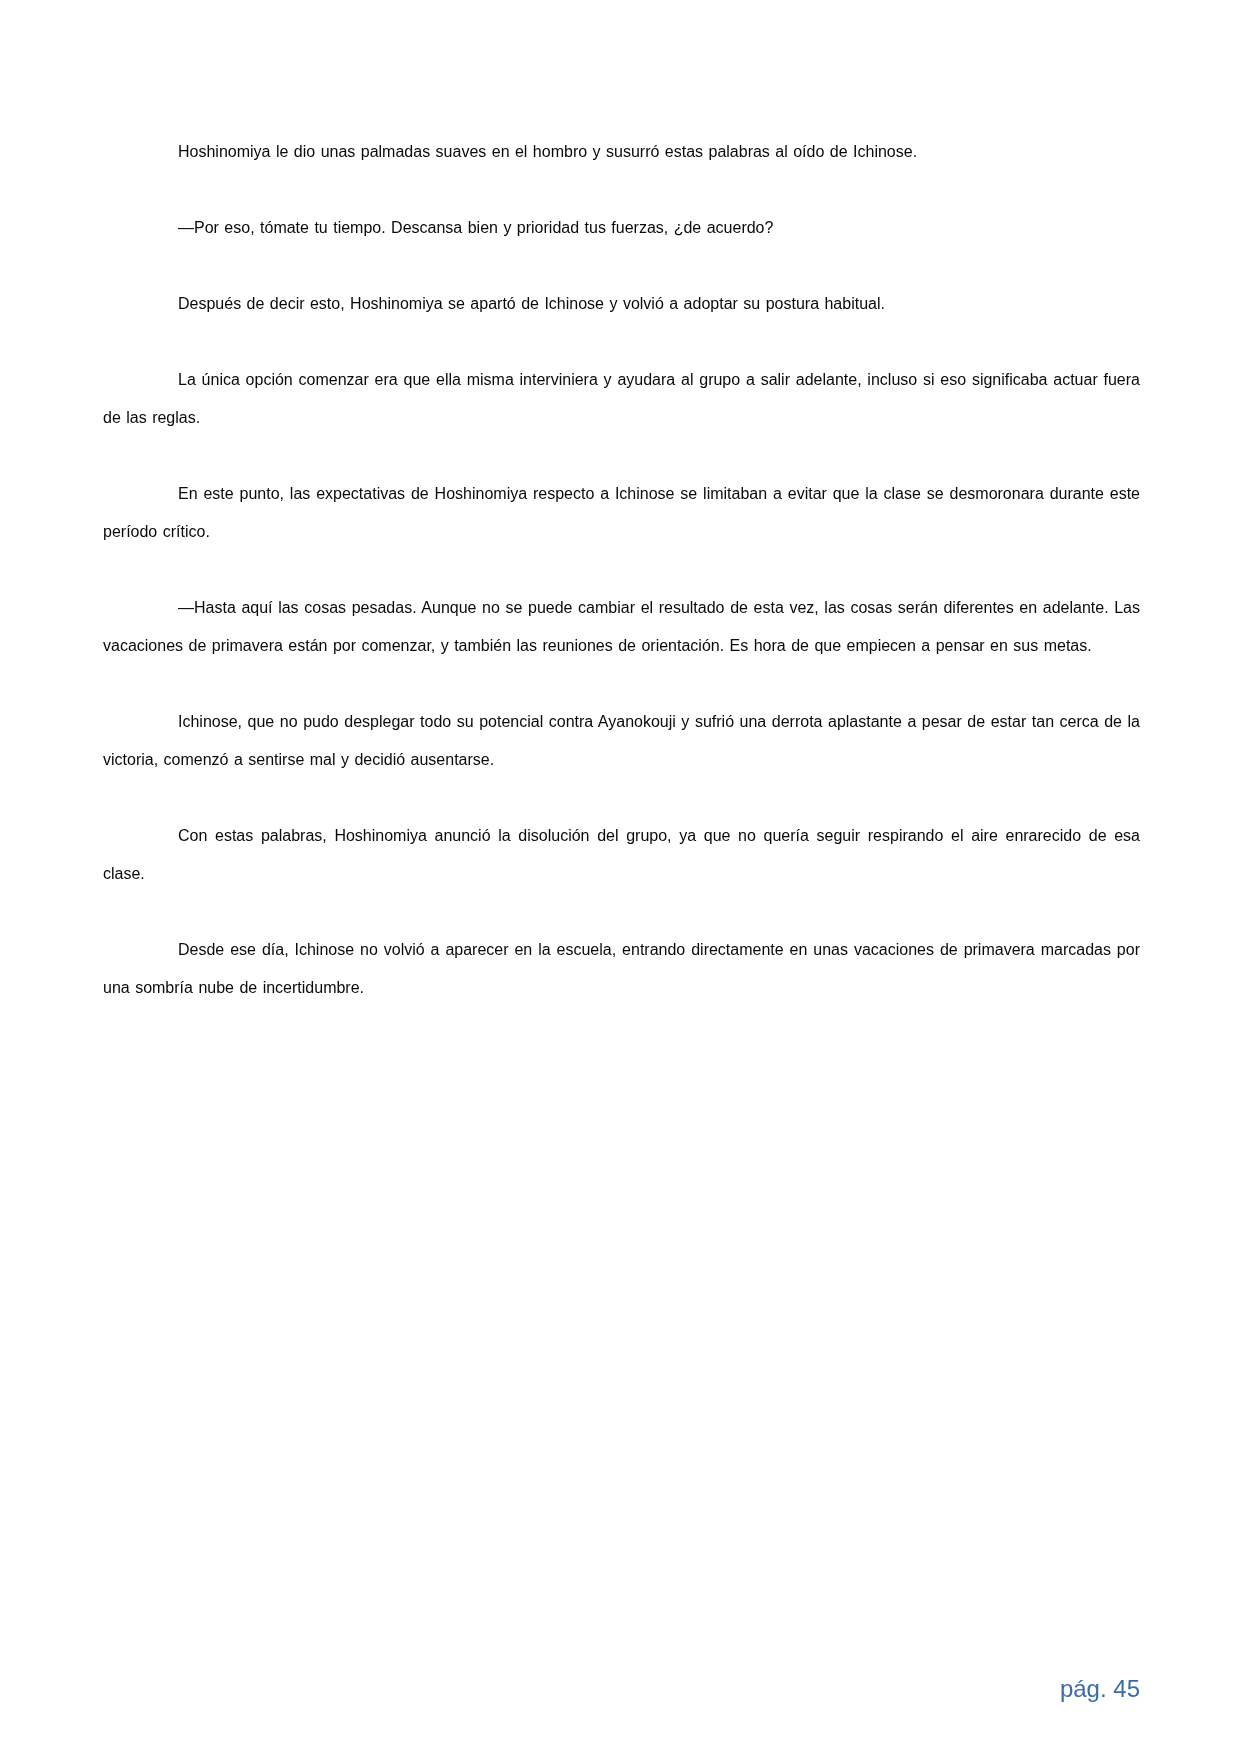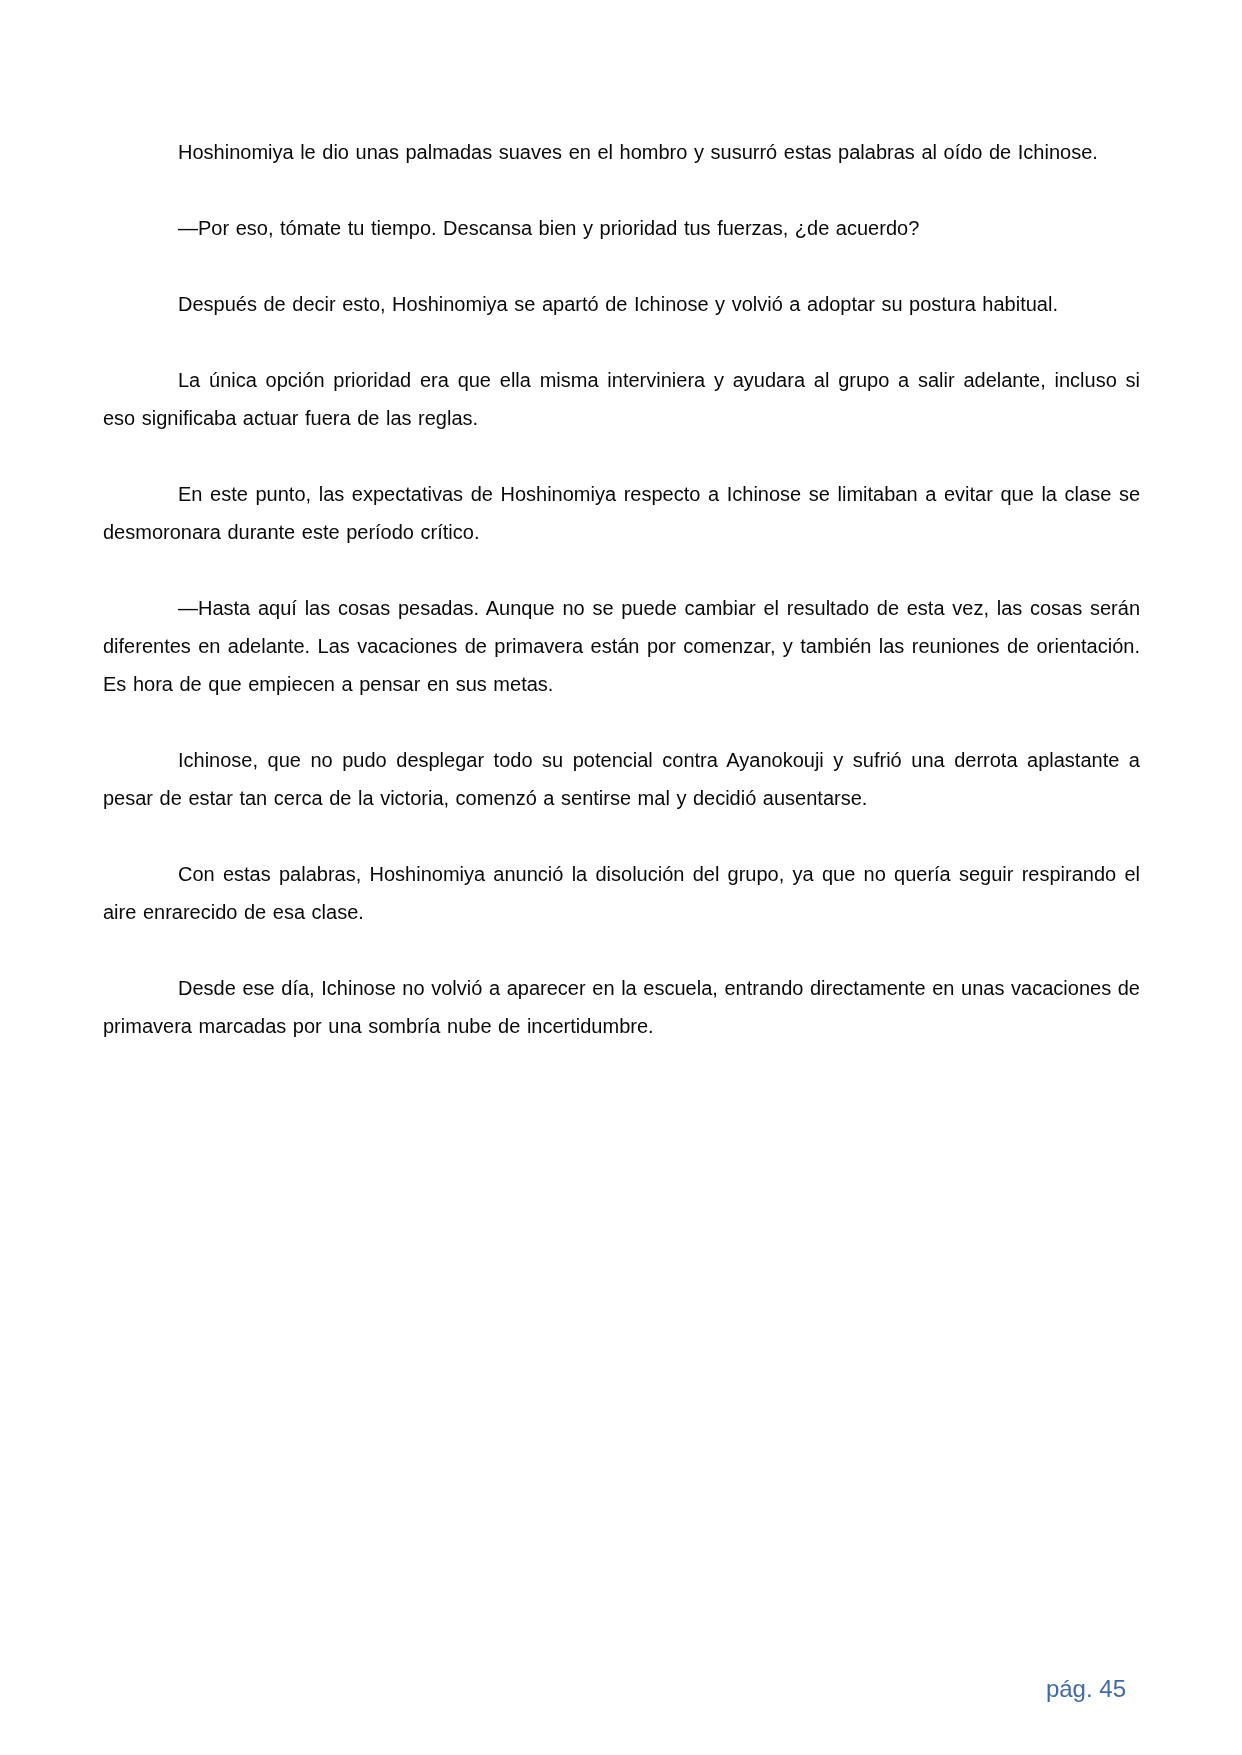--- a/index.html
+++ b/index.html
@@ -14,49 +14,49 @@
     background: #ffffff;
     overflow: hidden;
     font-family: "Liberation Sans", "DejaVu Sans", sans-serif;
   }
   .content {
     position: absolute;
     left: 103px;
     top: 133px;
     width: 1037px;
     color: #0a0a0a;
-    font-size: 20px;
+    font-size: 16px;
     line-height: 38px;
     text-align: justify;
   }
   .content p {
     margin: 0 0 38px 0;
     text-indent: 75px;
     word-spacing: 1px;
   }
   .page-footer {
     position: absolute;
-    right: 116px;
+    right: 102px;
     bottom: 52px;
     color: #3e6ba8;
     font-size: 24px;
     line-height: 28px;
     text-align: right;
   }
 </style>
 </head>
 <body>
 
 <div class="page">
 
   <div class="content">
     <p>Hoshinomiya le dio unas palmadas suaves en el hombro y susurró estas palabras al oído de Ichinose.</p>
     <p>—Por eso, tómate tu tiempo. Descansa bien y prioridad tus fuerzas, ¿de acuerdo?</p>
     <p>Después de decir esto, Hoshinomiya se apartó de Ichinose y volvió a adoptar su postura habitual.</p>
-    <p>La única opción prioridad era que ella misma interviniera y ayudara al grupo a salir adelante, incluso si eso significaba actuar fuera de las reglas.</p>
+    <p>La única opción comenzar era que ella misma interviniera y ayudara al grupo a salir adelante, incluso si eso significaba actuar fuera de las reglas.</p>
     <p>En este punto, las expectativas de Hoshinomiya respecto a Ichinose se limitaban a evitar que la clase se desmoronara durante este período crítico.</p>
     <p>—Hasta aquí las cosas pesadas. Aunque no se puede cambiar el resultado de esta vez, las cosas serán diferentes en adelante. Las vacaciones de primavera están por comenzar, y también las reuniones de orientación. Es hora de que empiecen a pensar en sus metas.</p>
     <p>Ichinose, que no pudo desplegar todo su potencial contra Ayanokouji y sufrió una derrota aplastante a pesar de estar tan cerca de la victoria, comenzó a sentirse mal y decidió ausentarse.</p>
     <p>Con estas palabras, Hoshinomiya anunció la disolución del grupo, ya que no quería seguir respirando el aire enrarecido de esa clase.</p>
     <p>Desde ese día, Ichinose no volvió a aparecer en la escuela, entrando directamente en unas vacaciones de primavera marcadas por una sombría nube de incertidumbre.</p>
   </div>
 
   <div class="page-footer">pág. 45</div>
 
 </div>

